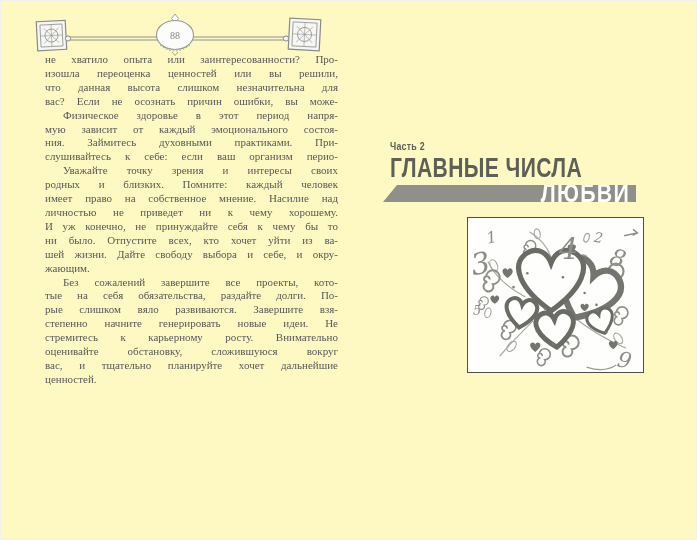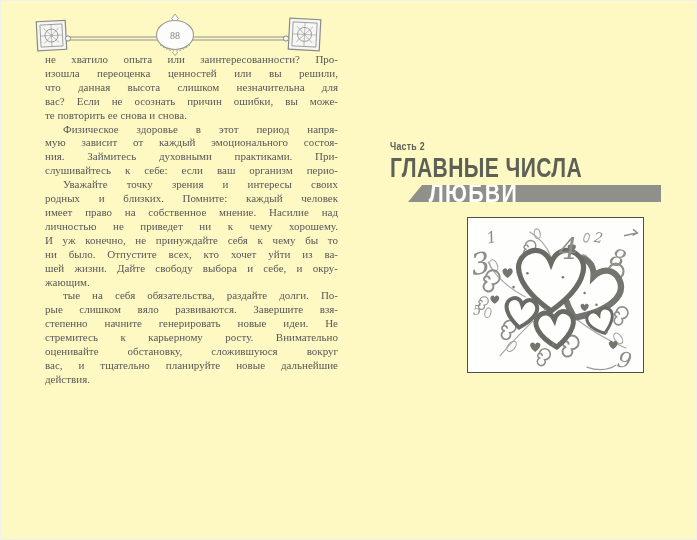--- a/index.html
+++ b/index.html
@@ -16,24 +16,24 @@
 
   
   .part-label{position:absolute;left:390px;top:141px;font-family:"Liberation Sans",sans-serif;
     font-weight:700;font-size:10px;color:var(--title_text,#5c6056);letter-spacing:.3px;}
   .part-label .narrow{display:inline-block;transform:scaleX(.88);transform-origin:left center;}
   .part-title{position:absolute;left:390px;top:155px;font-family:Liberation Sans, sans-serif;
     font-weight:700;font-size:27px;line-height:27px;color:var(--title_text,#5c6056);
     white-space:nowrap;}
   .part-title .narrow{display:inline-block;transform:scaleX(.78);transform-origin:left center;
     letter-spacing:.5px;}
-  .banner{position:absolute;left:408px;top:185px;width:253px;height:17px;
+  .banner{position:absolute;left:383px;top:185px;width:253px;height:17px;
     background:var(--banner_bg,#8f9089);
     clip-path:polygon(14px 0,100% 0,100% 100%,0 100%);
-    display:flex;align-items:center;padding:0;box-sizing:border-box;}
+    display:flex;align-items:center;justify-content:flex-end;padding:0;box-sizing:border-box;}
   .banner .label{font-family:"Liberation Sans",sans-serif;font-weight:700;font-size:26px;
     line-height:29px;color:var(--banner_text,#fdfdfc);letter-spacing:1.5px;
     display:inline-block;transform:scaleX(.82);transform-origin:right center;padding-right:7px;}
   .illus-box{position:absolute;left:467px;top:217px;width:177px;height:156px;
     border:1.5px solid var(--frame_border,#4e4e4a);background:#fefefd;box-sizing:border-box;}
   .illus-box svg{display:block;width:100%;height:100%;}
   .num{font-family:"DejaVu Serif",serif;font-style:italic;fill:var(--doodle_num,#8e8e88);}
 </style>
 </head>
 <body>
@@ -72,46 +72,46 @@
         <text x="140" y="26.5" text-anchor="middle" font-size="10" font-family="Liberation Serif, serif" fill="#84847f">88</text>
       </g>
     </svg>
 
     <div class="body-text">
         <div class="para">
           <div class="line">не хватило опыта или заинтересованности? Про-</div>
           <div class="line">изошла переоценка ценностей или вы решили,</div>
           <div class="line">что данная высота слишком незначительна для</div>
           <div class="line">вас? Если не осознать причин ошибки, вы може-</div>
-          <div class="line para-end">те повторить ее снова и снова.</div>
         </div>
         <div class="para indent">
           <div class="line">Физическое здоровье в этот период напря-</div>
           <div class="line">мую зависит от каждый эмоционального состоя-</div>
           <div class="line">ния. Займитесь духовными практиками. При-</div>
           <div class="line">слушивайтесь к себе: если ваш организм перио-</div>
         </div>
         <div class="para indent">
           <div class="line">Уважайте точку зрения и интересы своих</div>
           <div class="line">родных и близких. Помните: каждый человек</div>
           <div class="line">имеет право на собственное мнение. Насилие над</div>
           <div class="line">личностью не приведет ни к чему хорошему.</div>
           <div class="line">И уж конечно, не принуждайте себя к чему бы то</div>
           <div class="line">ни было. Отпустите всех, кто хочет уйти из ва-</div>
           <div class="line">шей жизни. Дайте свободу выбора и себе, и окру-</div>
           <div class="line para-end">жающим.</div>
         </div>
         <div class="para indent">
+          <div class="line">Без сожалений завершите все проекты, кото-</div>
           <div class="line">тые на себя обязательства, раздайте долги. По-</div>
           <div class="line">рые слишком вяло развиваются. Завершите взя-</div>
           <div class="line">степенно начните генерировать новые идеи. Не</div>
           <div class="line">стремитесь к карьерному росту. Внимательно</div>
           <div class="line">оценивайте обстановку, сложившуюся вокруг</div>
-          <div class="line">вас, и тщательно планируйте новые дальнейшие</div>
-          <div class="line para-end">действия.</div>
+          <div class="line">вас, и тщательно планируйте хочет дальнейшие</div>
+          <div class="line para-end">ценностей.</div>
         </div>
       </div>
   </div>
 
   <div>
 
     <div class="part-label">
       <span class="narrow">Часть 2</span>
     </div>
 

